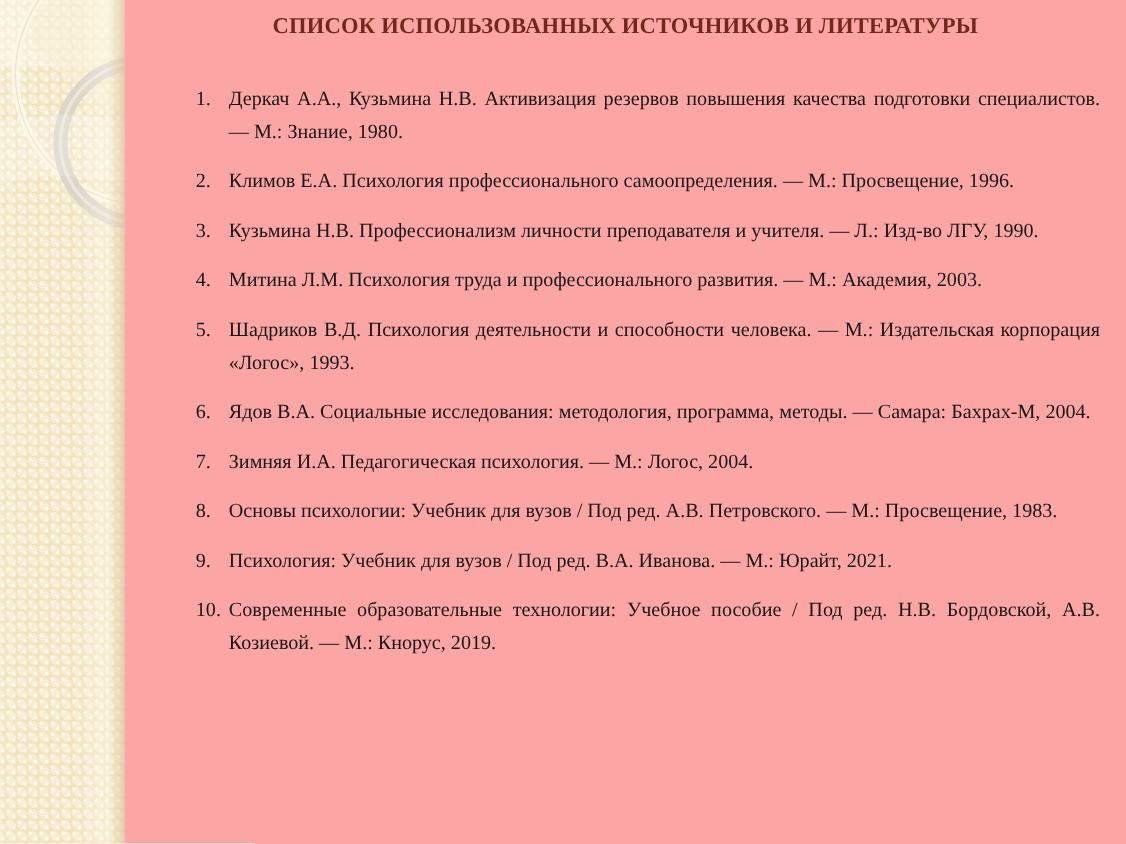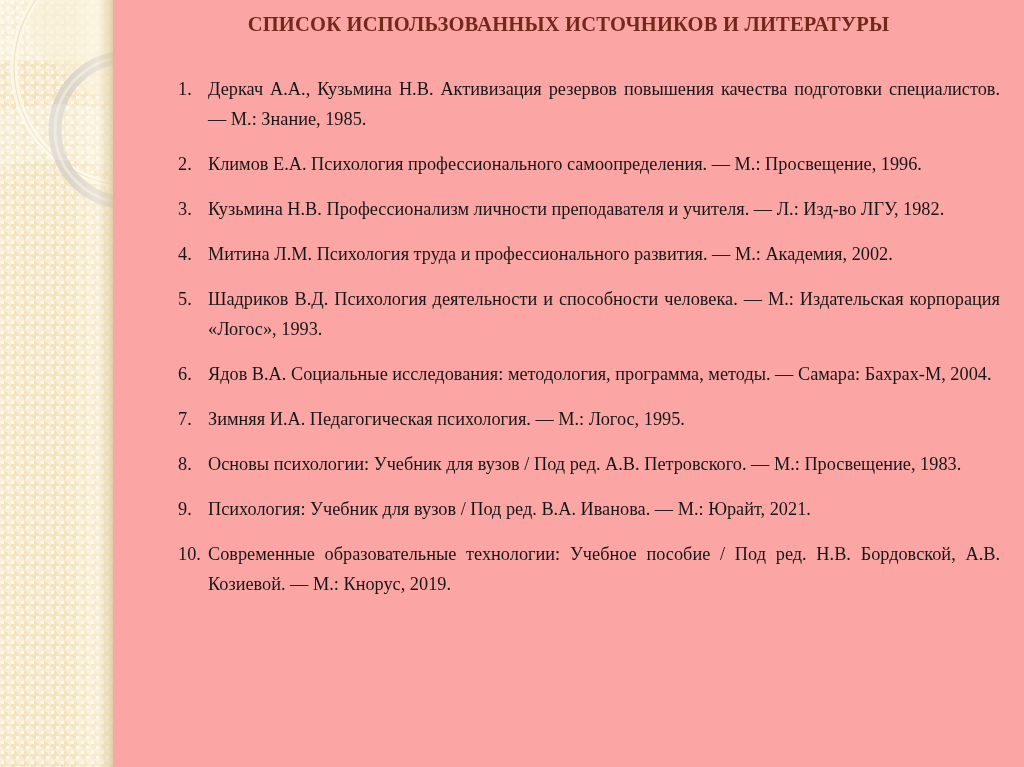--- a/index.html
+++ b/index.html
@@ -184,51 +184,51 @@
   </div>
 
   <div class="content">
 
     <div class="slide-title">СПИСОК ИСПОЛЬЗОВАННЫХ ИСТОЧНИКОВ И ЛИТЕРАТУРЫ</div>
 
     <ul class="ref-list">
 
       <li class="ref-item">
         <span class="ref-num">1.</span>
-        <span class="ref-text">Деркач А.А., Кузьмина Н.В. Активизация резервов повышения качества подготовки специалистов. — М.: Знание, 1985.</span>
+        <span class="ref-text">Деркач А.А., Кузьмина Н.В. Активизация резервов повышения качества подготовки специалистов. — М.: Знание, 1980.</span>
       </li>
 
       <li class="ref-item">
         <span class="ref-num">2.</span>
         <span class="ref-text">Климов Е.А. Психология профессионального самоопределения. — М.: Просвещение, 1996.</span>
       </li>
 
       <li class="ref-item">
         <span class="ref-num">3.</span>
-        <span class="ref-text">Кузьмина Н.В. Профессионализм личности преподавателя и учителя. — Л.: Изд-во ЛГУ, 1982.</span>
+        <span class="ref-text">Кузьмина Н.В. Профессионализм личности преподавателя и учителя. — Л.: Изд-во ЛГУ, 1990.</span>
       </li>
 
       <li class="ref-item">
         <span class="ref-num">4.</span>
-        <span class="ref-text">Митина Л.М. Психология труда и профессионального развития. — М.: Академия, 2002.</span>
+        <span class="ref-text">Митина Л.М. Психология труда и профессионального развития. — М.: Академия, 2003.</span>
       </li>
 
       <li class="ref-item">
         <span class="ref-num">5.</span>
         <span class="ref-text">Шадриков В.Д. Психология деятельности и способности человека. — М.: Издательская корпорация «Логос», 1993.</span>
       </li>
 
       <li class="ref-item">
         <span class="ref-num">6.</span>
         <span class="ref-text">Ядов В.А. Социальные исследования: методология, программа, методы. — Самара: Бахрах-М, 2004.</span>
       </li>
 
       <li class="ref-item">
         <span class="ref-num">7.</span>
-        <span class="ref-text">Зимняя И.А. Педагогическая психология. — М.: Логос, 1995.</span>
+        <span class="ref-text">Зимняя И.А. Педагогическая психология. — М.: Логос, 2004.</span>
       </li>
 
       <li class="ref-item">
         <span class="ref-num">8.</span>
         <span class="ref-text">Основы психологии: Учебник для вузов / Под ред. А.В. Петровского. — М.: Просвещение, 1983.</span>
       </li>
 
       <li class="ref-item">
         <span class="ref-num">9.</span>
         <span class="ref-text">Психология: Учебник для вузов / Под ред. В.А. Иванова. — М.: Юрайт, 2021.</span>

